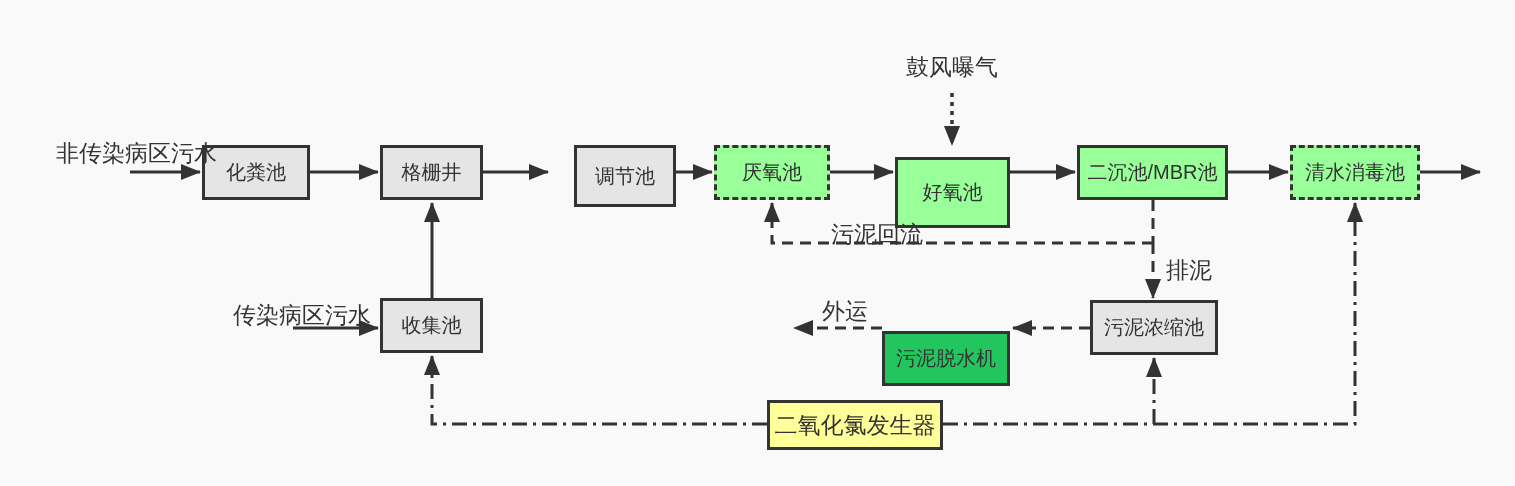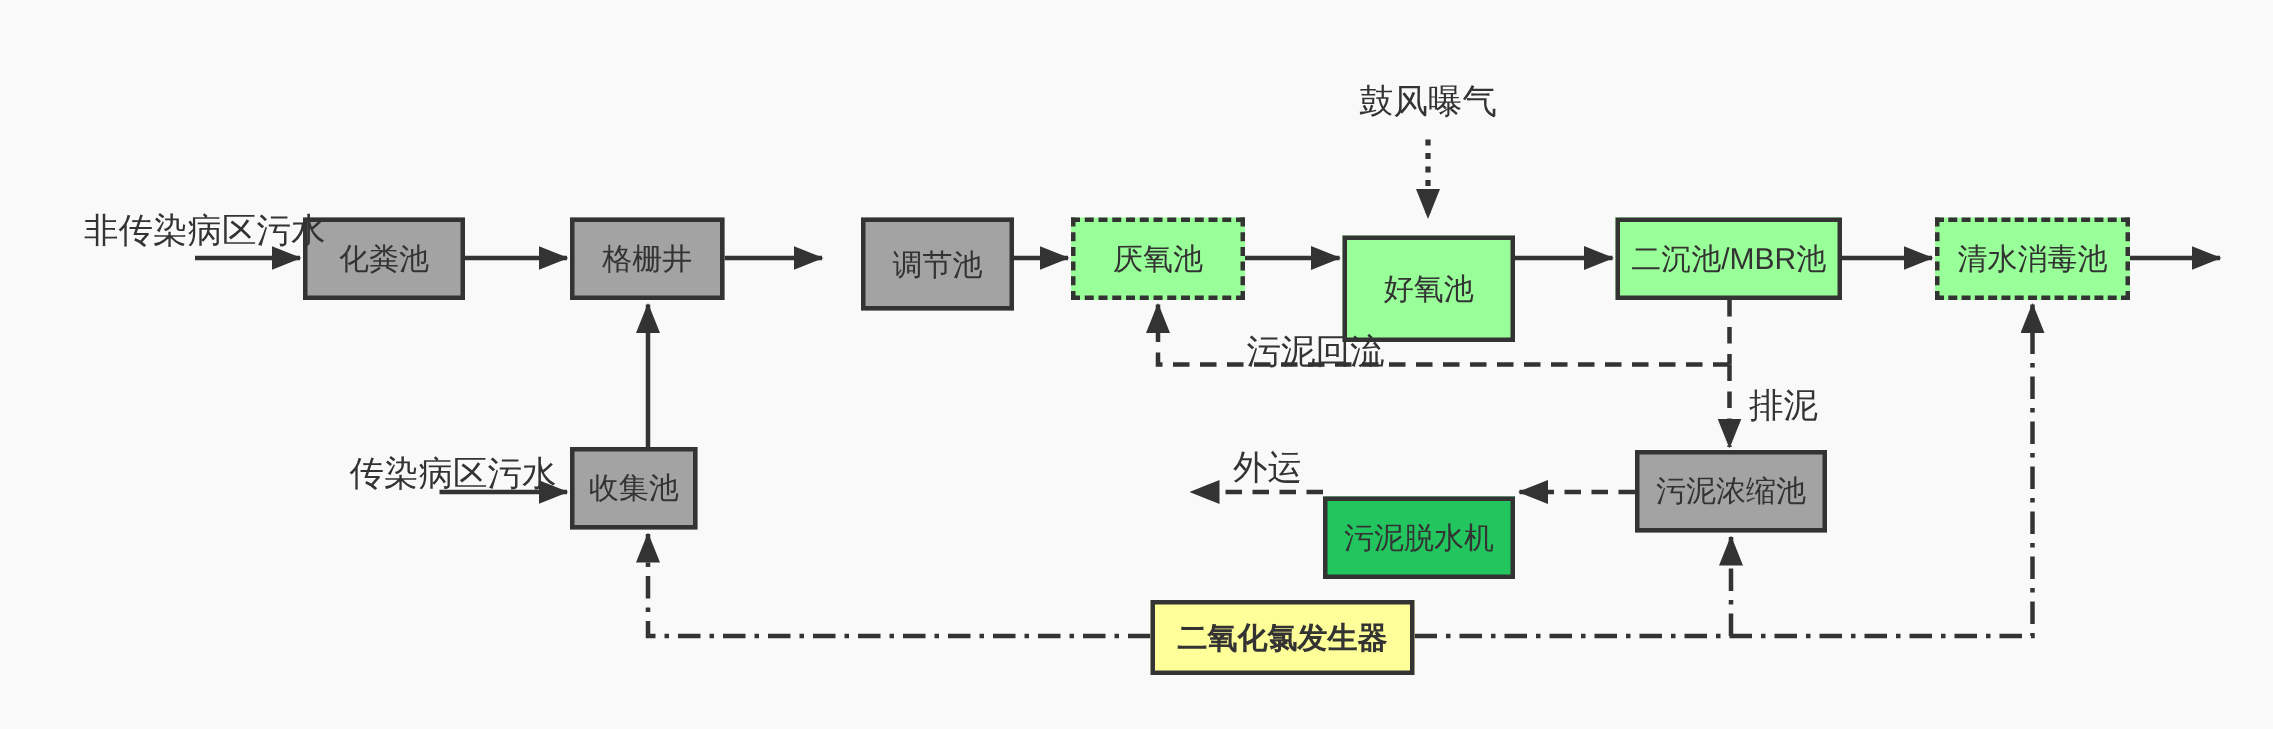--- a/index.html
+++ b/index.html
@@ -17,42 +17,42 @@
   .node{
     position:absolute;
     box-sizing:border-box;
     border:3px solid #333333;
     display:flex;align-items:center;justify-content:center;
     font-size:20px;color:#333333;
     white-space:nowrap;
     z-index:2;
   }
   .node.dashed{border-style:dashed;}
-  .fill-blue{background:#a3a3a3;}
+  .fill-blue{background:#e5e5e5;}
   .fill-green{background:#99ff99;}
   .fill-red{background:#22c55e;margin-top:31px;}
   .fill-yellow{background:#ffff99;}
   .flabel{
     position:absolute;
     font-size:23px;color:#333333;
     white-space:nowrap;
     z-index:3;
   }
   
   .n-septic      {left:202px; top:145px; width:108px; height:55px;}
   .n-grid        {left:380px; top:145px; width:103px; height:55px;}
   .n-regulating  {left:550px; top:145px; width:102px; height:62px;margin-left:24px;}
   .n-anaerobic   {left:714px; top:145px; width:116px; height:55px;}
   .n-aerobic     {left:895px; top:157px; width:115px; height:71px;}
   .n-mbr         {left:1077px;top:145px; width:151px; height:55px;}
   .n-cleanwater  {left:1290px;top:145px; width:130px; height:55px;font-family:Liberation Mono, monospace;}
-  .n-collection  {left:380px; top:298px; width:85px; height:55px;}
+  .n-collection  {left:380px; top:298px; width:103px; height:55px;}
   .n-dewatering  {left:882px; top:300px; width:128px; height:55px;}
   .n-thickening  {left:1090px;top:300px; width:128px; height:55px;}
-  .n-generator   {left:767px; top:400px; width:176px; height:50px; font-size:20px;font-weight:bold;}
+  .n-generator   {left:767px; top:400px; width:176px; height:50px; font-size:23px;}
   
   .l-noninfect {left:56px;  top:138px;}
   .l-infect    {left:233px; top:300px;}
   .l-blower    {left:906px; top:52px;}
   .l-return    {left:831px; top:219px;}
   .l-discharge {left:1166px;top:255px;}
   .l-outbound  {left:822px; top:296px;}
 </style>
 </head>
 <body>

